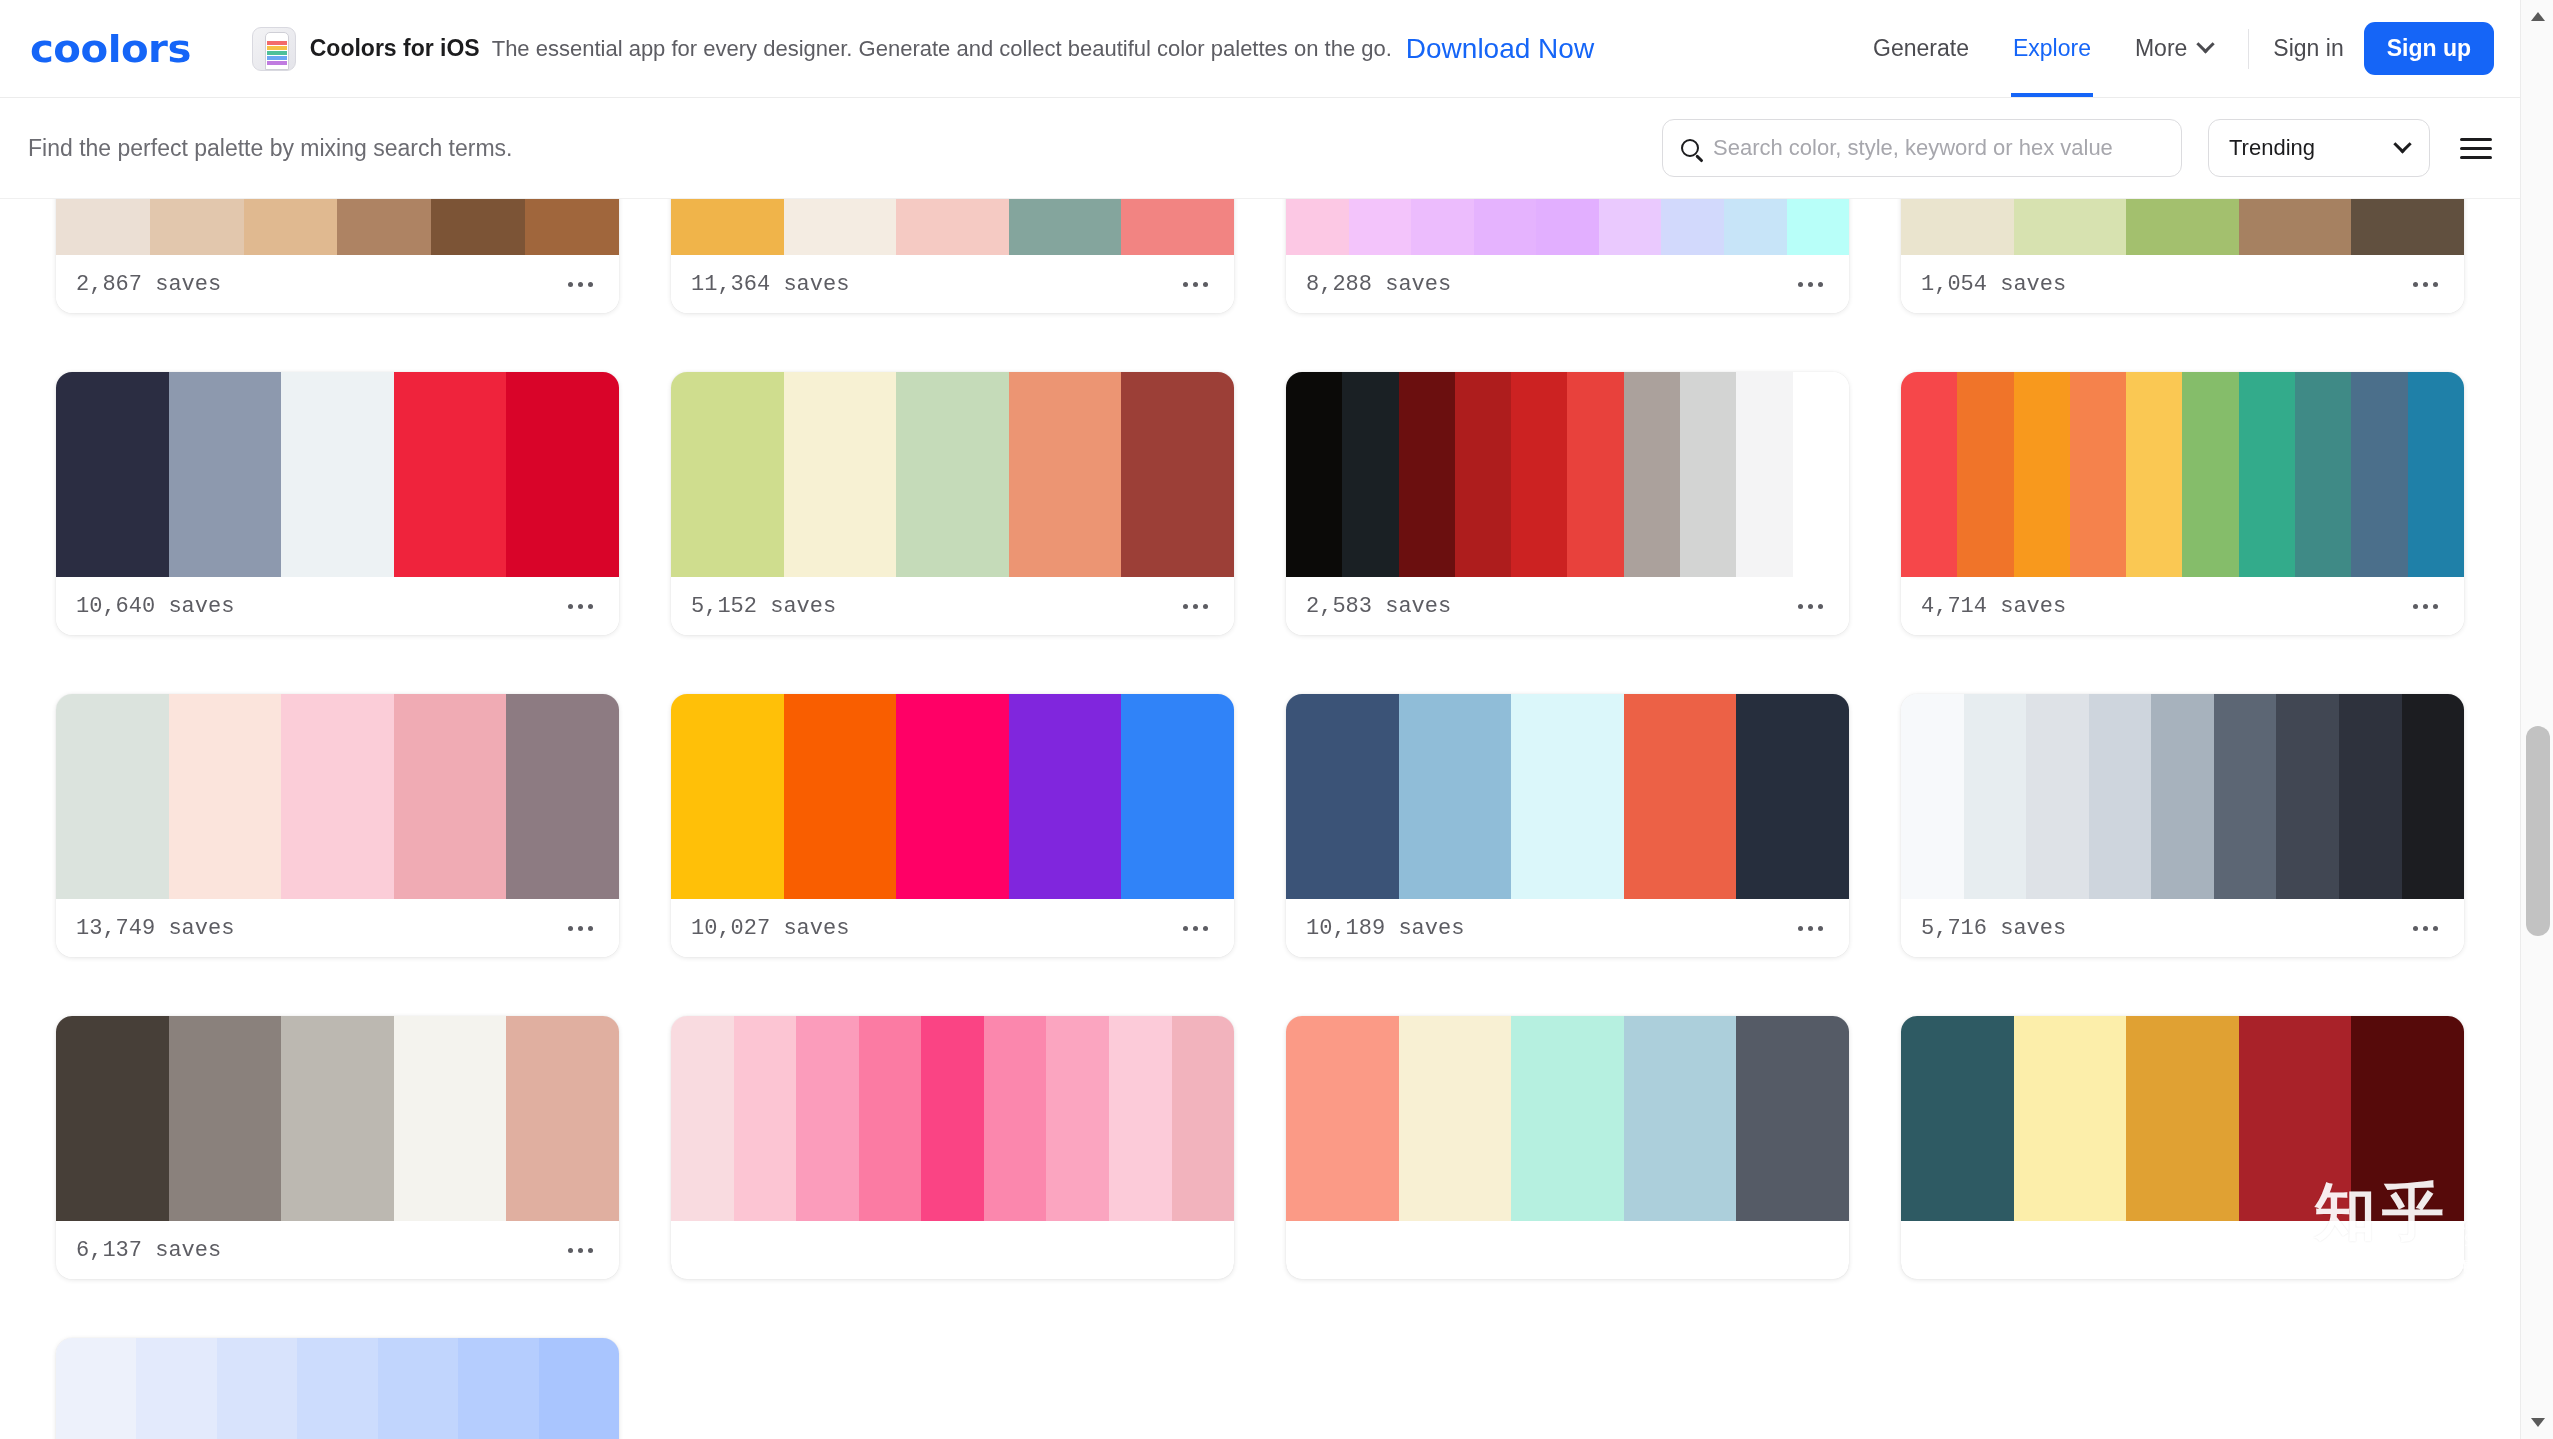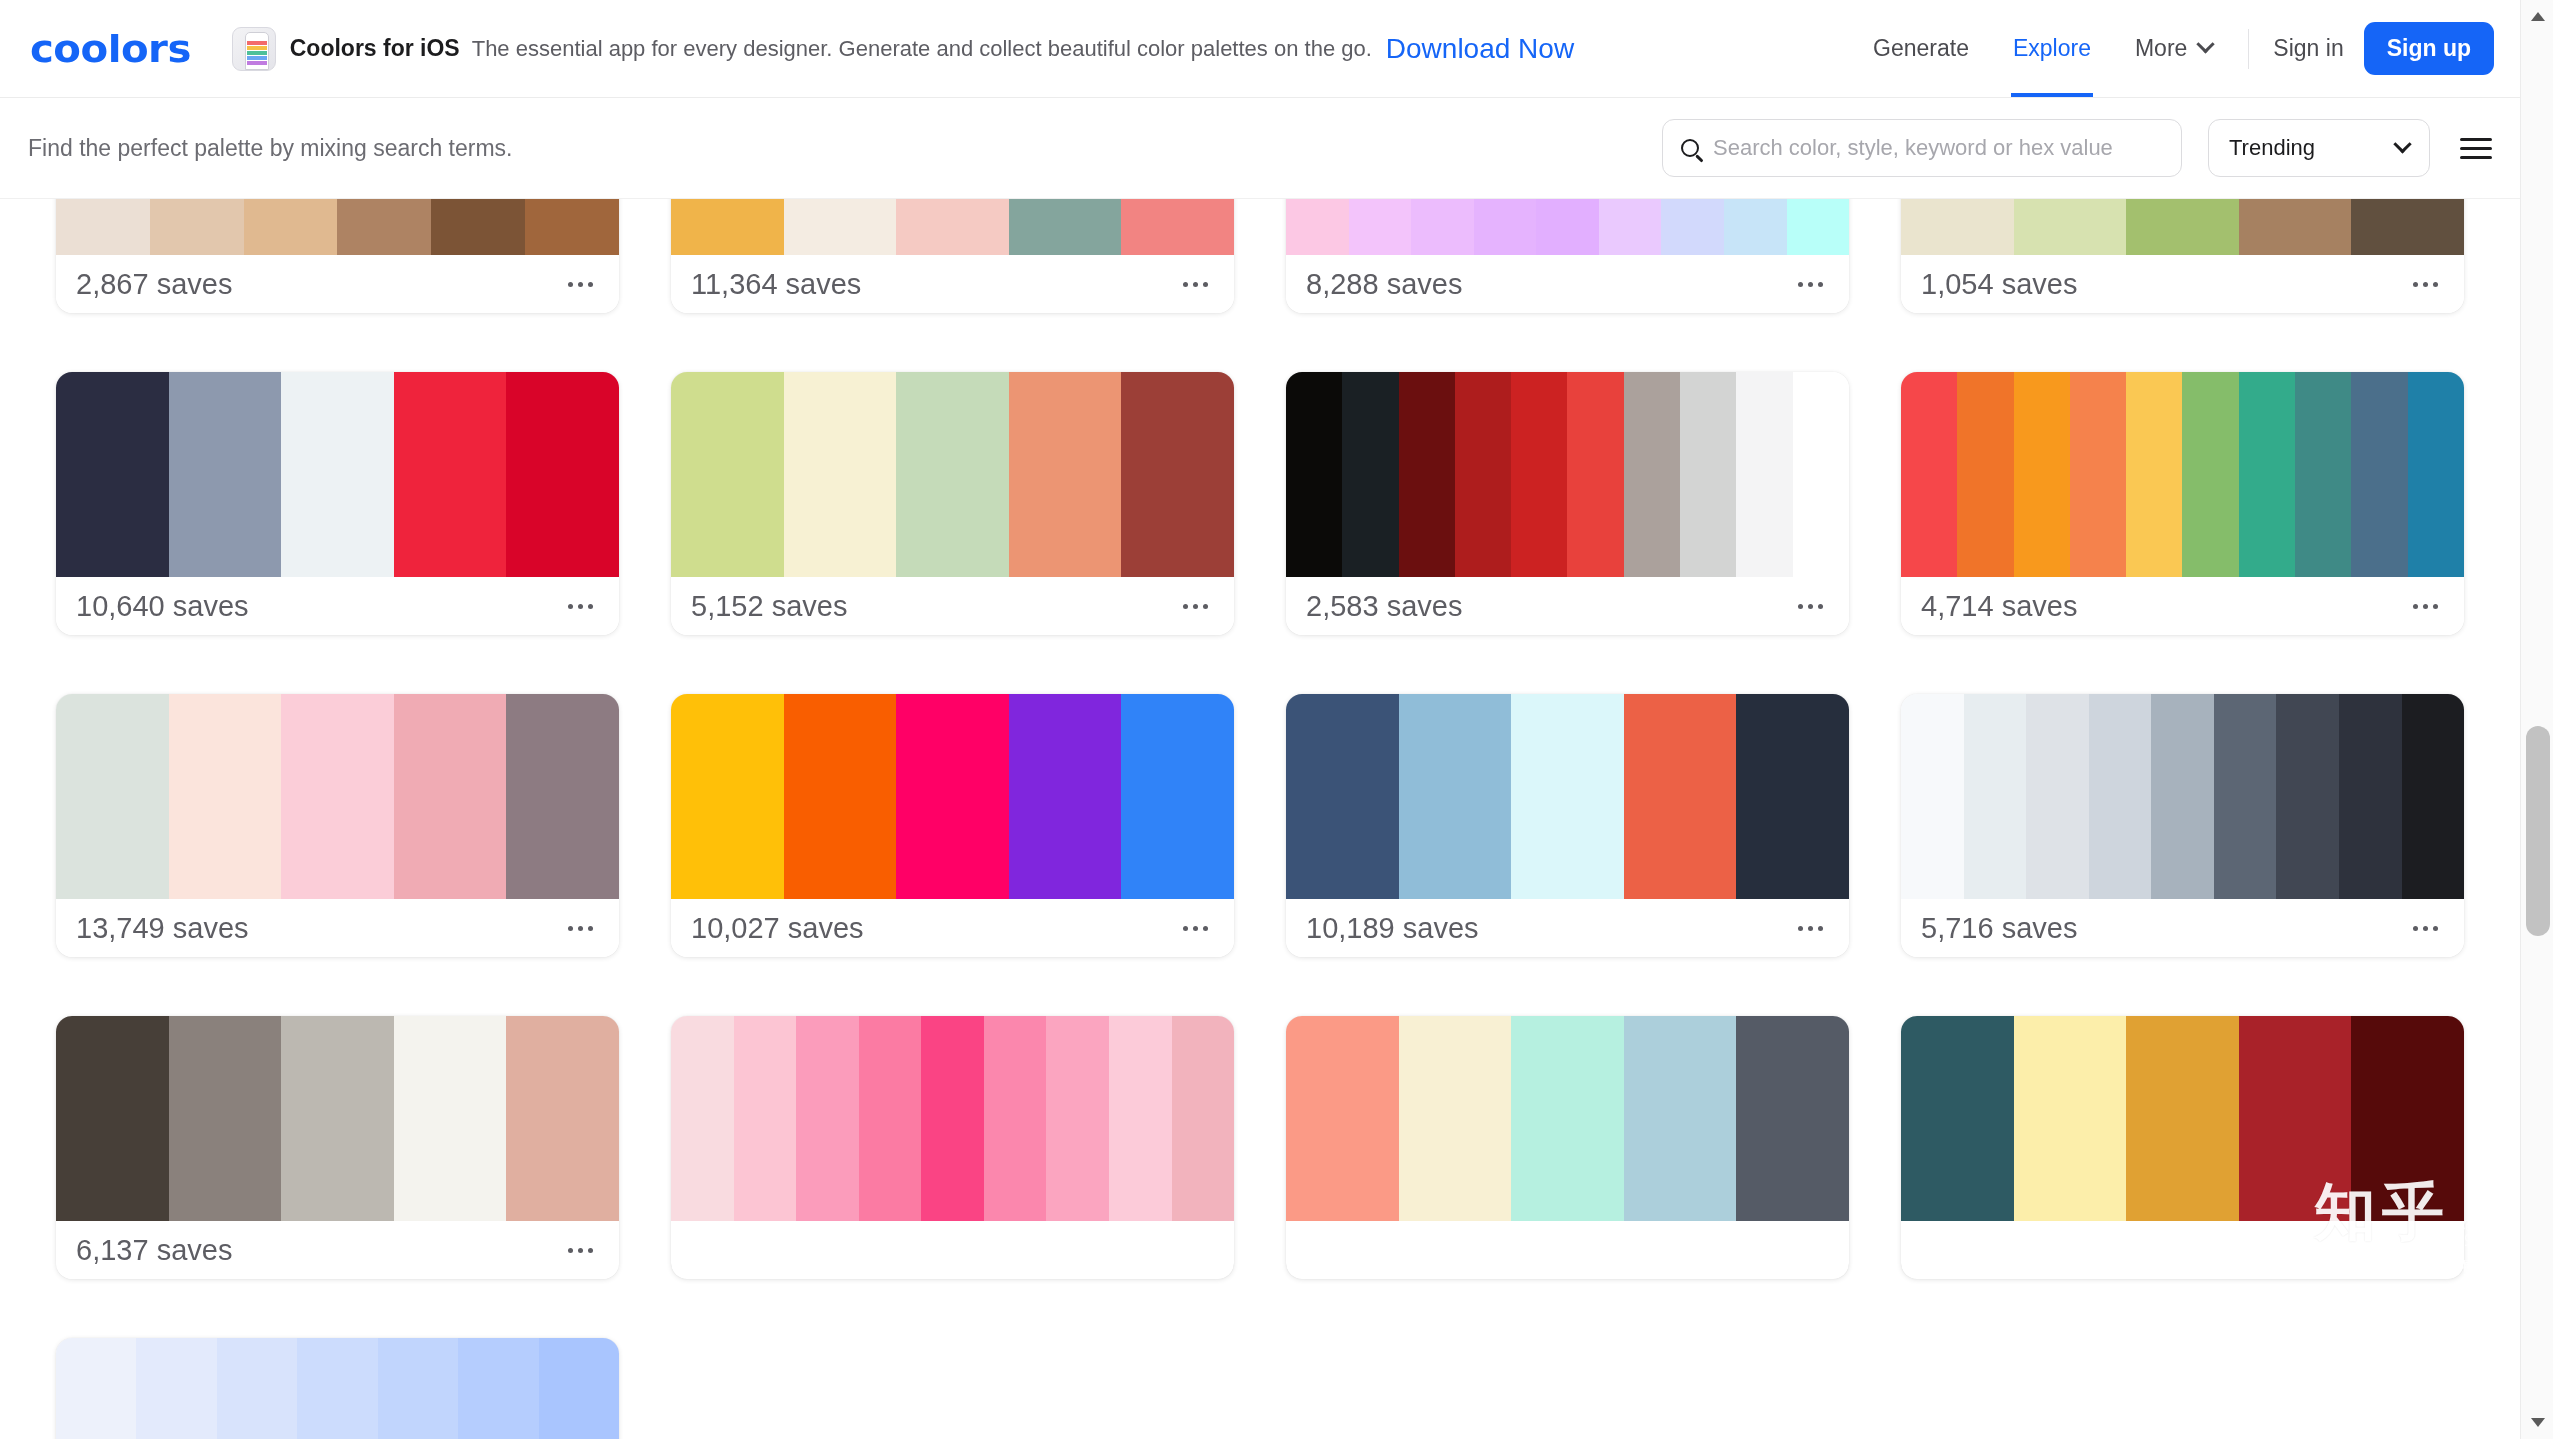--- a/index.html
+++ b/index.html
@@ -22,21 +22,21 @@
     z-index: 30;
   }
   .logo {
     margin-left: 30px;
     font-size: 38px; font-weight: 700; letter-spacing: -0.5px;
     color: #1565f7;
     font-family: "DejaVu Sans", sans-serif;
     transform: scaleX(1.06);
     transform-origin: left center;
   }
-  .promo { display:flex; align-items:center; margin-left: 50px; }
+  .promo { display:flex; align-items:center; margin-left: 70px; }
   .promo-icon {
     width: 44px; height: 44px; border-radius: 9px;
     background: linear-gradient(140deg,#f3f3f5 0%, #e4e4ea 100%);
     border: 1px solid #d9d9e0;
     position: relative; overflow: hidden; flex: none;
   }
   .promo-icon .ph {
     position:absolute; left: 12px; top: 4px; width: 24px; height: 38px;
     background:#fff; border:1.5px solid #cfcfd6; border-radius: 5px 5px 0 0;
   }
@@ -137,21 +137,21 @@
     background:#fff; border-radius: 16px;
     box-shadow: 0 1px 5px rgba(0,0,0,0.10), 0 0 1px rgba(0,0,0,0.12);
     overflow:hidden; cursor:pointer;
   }
   .swatches { display:flex; height: 205px; width: 100%; position: relative; }
   .swatch { flex: 1 1 0; height: 100%; }
   .cardfoot {
     height: 58px; display:flex; align-items:center; justify-content:space-between;
     padding: 0 22px 0 20px; background:#fff;
   }
-  .saves { font-size: 29px; color:#5d5d63; }
+  .saves { font-size: 22px; color:#5d5d63;font-family:Liberation Mono, monospace; }
   .dots { display:flex; gap:5px; align-items:center; padding: 10px 4px; }
   .dots i { width:5px; height:5px; border-radius:50%; background:#5d5d63; display:block; }
 
   
   .scrollbar {
     position:absolute; top:0; right:0; width: 33px; height: 1439px;
     background:#fafafa; border-left:1px solid #ececec; z-index: 40;
   }
   .sb-up, .sb-down {
     position:absolute; left:0; width:33px; height:33px;

